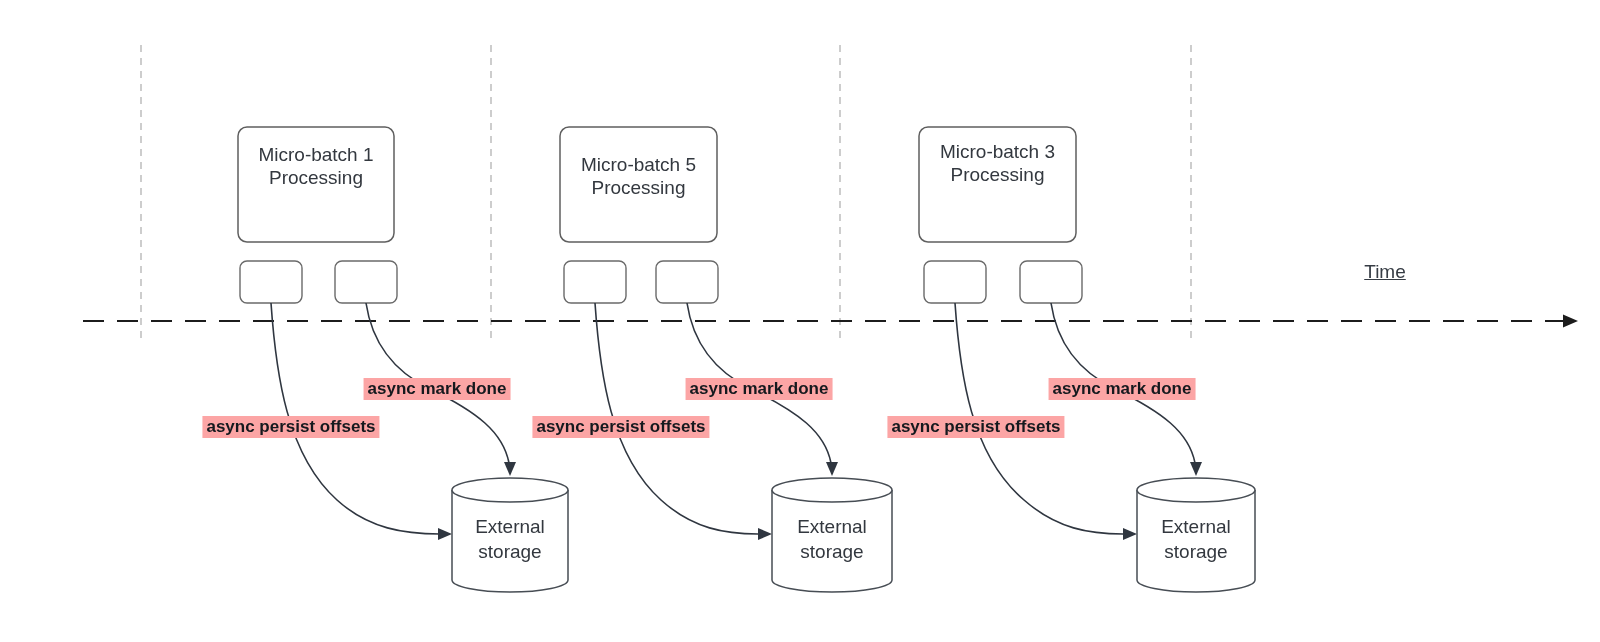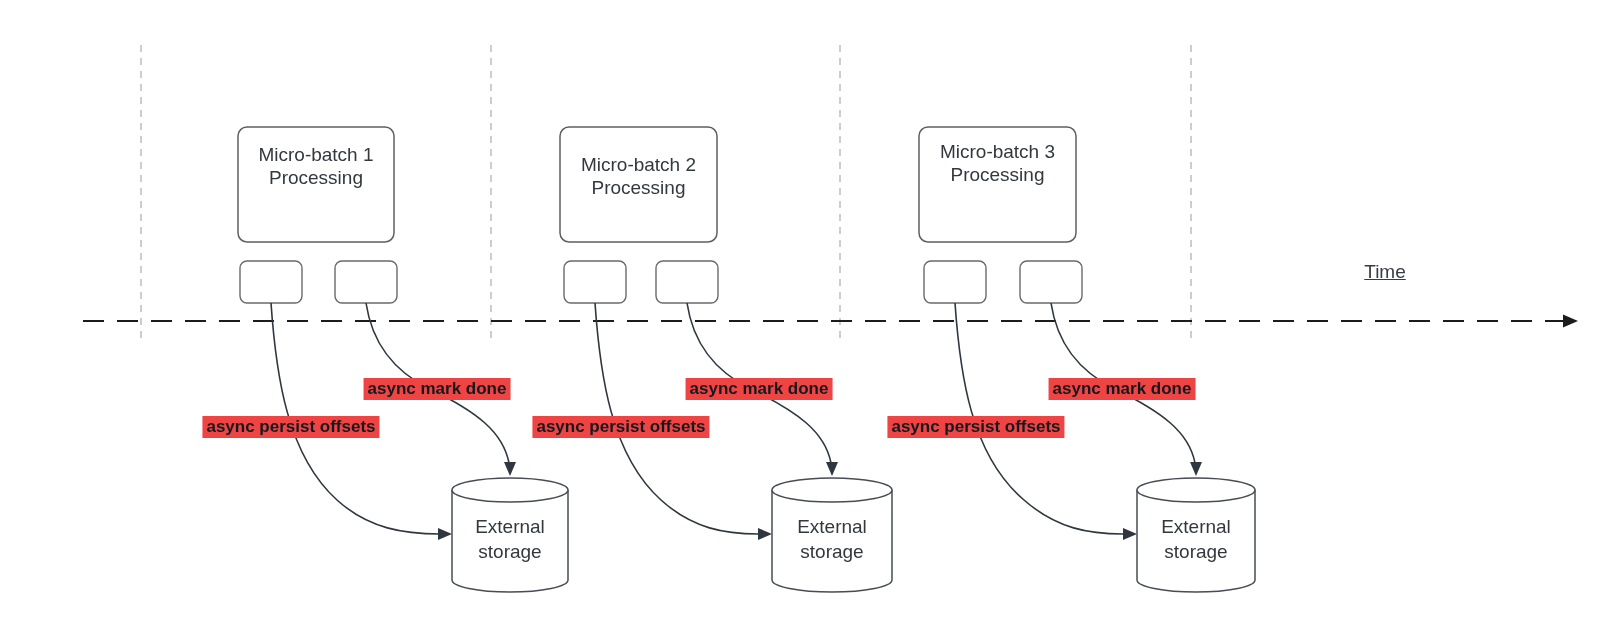--- a/index.html
+++ b/index.html
@@ -28,21 +28,21 @@
     padding-bottom:18px;box-sizing:border-box;
   }
   .cyl-label{
     display:flex;align-items:center;justify-content:center;text-align:center;
     font-size:19px;line-height:25px;white-space:pre-line;
     padding-top:8px;box-sizing:border-box;
   }
   .edge-label{
     transform:translate(-50%,-50%);
     font-size:17px;font-weight:bold;color:#15191e;
-    background:#ef4444;padding:1px 4px;white-space:nowrap;
+    background:#fca5a5;padding:1px 4px;white-space:nowrap;
   }
   .time-label{
     transform:translate(-50%,-50%);
     font-size:19px;color:#363c44;white-space:nowrap;text-decoration:underline;
   }
 </style>
 </head>
 <body>
 
 <div class="canvas">
@@ -90,21 +90,21 @@
 
   <div class="txt time-label" style="left:1385px;top:272px;">Time</div>
 
   <div class="txt box-label" style="left:238px;top:127px;width:156px;height:95px;">Micro-batch 1
 Processing</div>
   <div class="txt edge-label" style="left:291px;top:427px;">async persist offsets</div>
   <div class="txt edge-label" style="left:437px;top:389px;">async mark done</div>
   <div class="txt cyl-label" style="left:452px;top:478px;width:116px;height:114px;">External
 storage</div>
 
-  <div class="txt box-label" style="left:560px;top:127px;width:157px;height:115px;">Micro-batch 2
+  <div class="txt box-label" style="left:560px;top:127px;width:157px;height:115px;">Micro-batch 5
 Processing</div>
   <div class="txt edge-label" style="left:621px;top:427px;">async persist offsets</div>
   <div class="txt edge-label" style="left:759px;top:389px;">async mark done</div>
   <div class="txt cyl-label" style="left:772px;top:478px;width:120px;height:114px;">External
 storage</div>
 
   <div class="txt box-label" style="left:919px;top:127px;width:157px;height:89px;">Micro-batch 3
 Processing</div>
   <div class="txt edge-label" style="left:976px;top:427px;">async persist offsets</div>
   <div class="txt edge-label" style="left:1122px;top:389px;">async mark done</div>

